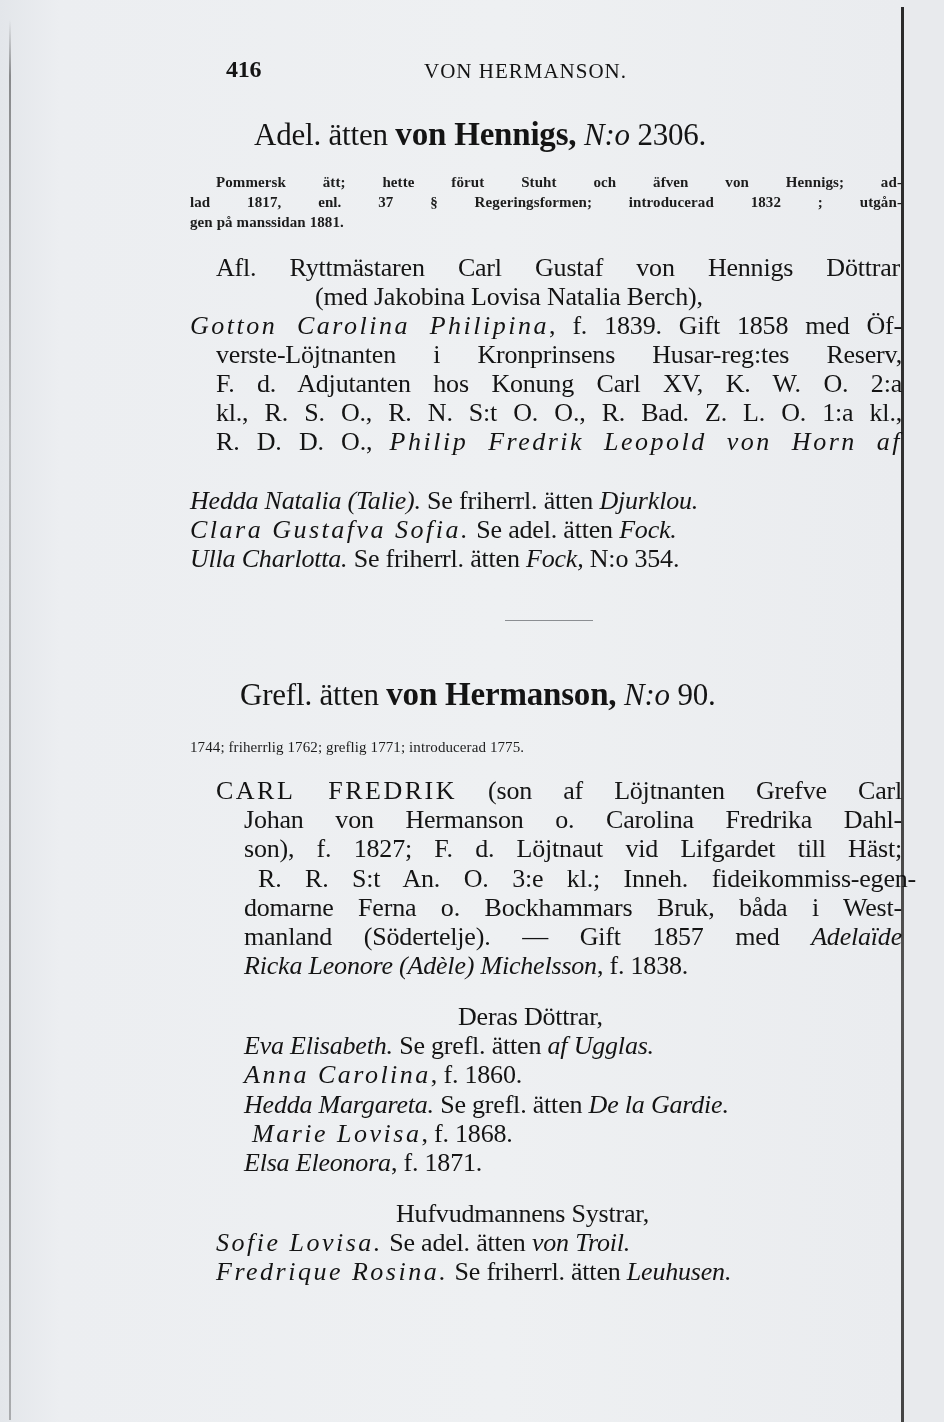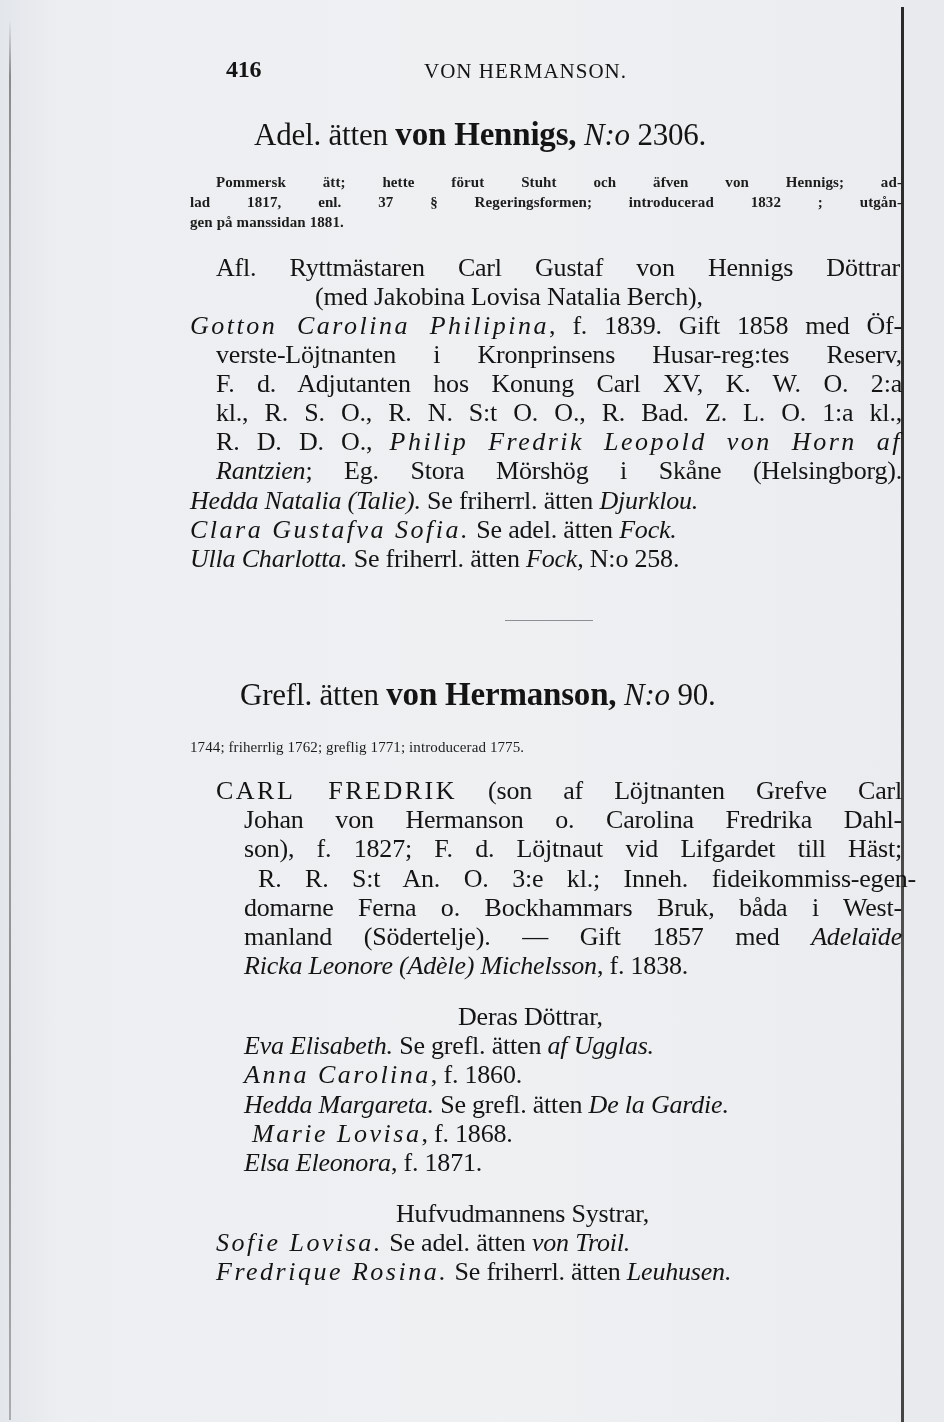--- a/index.html
+++ b/index.html
@@ -118,32 +118,29 @@
     </div>
   <div class="line" style="left:216px; top:371px; width:686px;">
       <span class="justify">F. d. Adjutanten hos Konung Carl XV, K. W. O. 2:a</span>
     </div>
   <div class="line" style="left:216px; top:400px; width:686px;">
       <span class="justify">kl., R. S. O., R. N. S:t O. O., R. Bad. Z. L. O. 1:a kl.,</span>
     </div>
   <div class="line" style="left:216px; top:429px; width:686px;">
     <span class="justify"><span>R. D. D. O., </span><i class="sp">Philip Fredrik Leopold von Horn af</i></span>
   </div>
-  <div class="line" style="left:216px; top:458px; width:686px;">
-    <span class="justify"><i>Rantzien</i><span>; Eg. Stora Mörshög i Skåne (Helsingborg).</span></span>
-  </div>
 
   <div class="line" style="left:190px; top:488px;">
     <i>Hedda Natalia (Talie).</i><span>  Se friherrl. ätten </span><i>Djurklou.</i>
   </div>
   <div class="line" style="left:190px; top:517px;">
     <i class="sp">Clara Gustafva Sofia.</i><span>  Se adel. ätten </span><i>Fock.</i>
   </div>
   <div class="line" style="left:190px; top:546px;">
-    <i>Ulla Charlotta.</i><span>  Se friherrl. ätten </span><i>Fock,</i><span> N:o 258.</span>
+    <i>Ulla Charlotta.</i><span>  Se friherrl. ätten </span><i>Fock,</i><span> N:o 354.</span>
   </div>
 
   <div class="rule" style="left:505px; top:620px; width:88px;"></div>
 
   <div class="line heading" style="left:240px; top:676px;">
     <span>Grefl. ätten </span><b>von Hermanson,</b>
     <i>N:o</i>
     <span>90.</span>
   </div>
 

